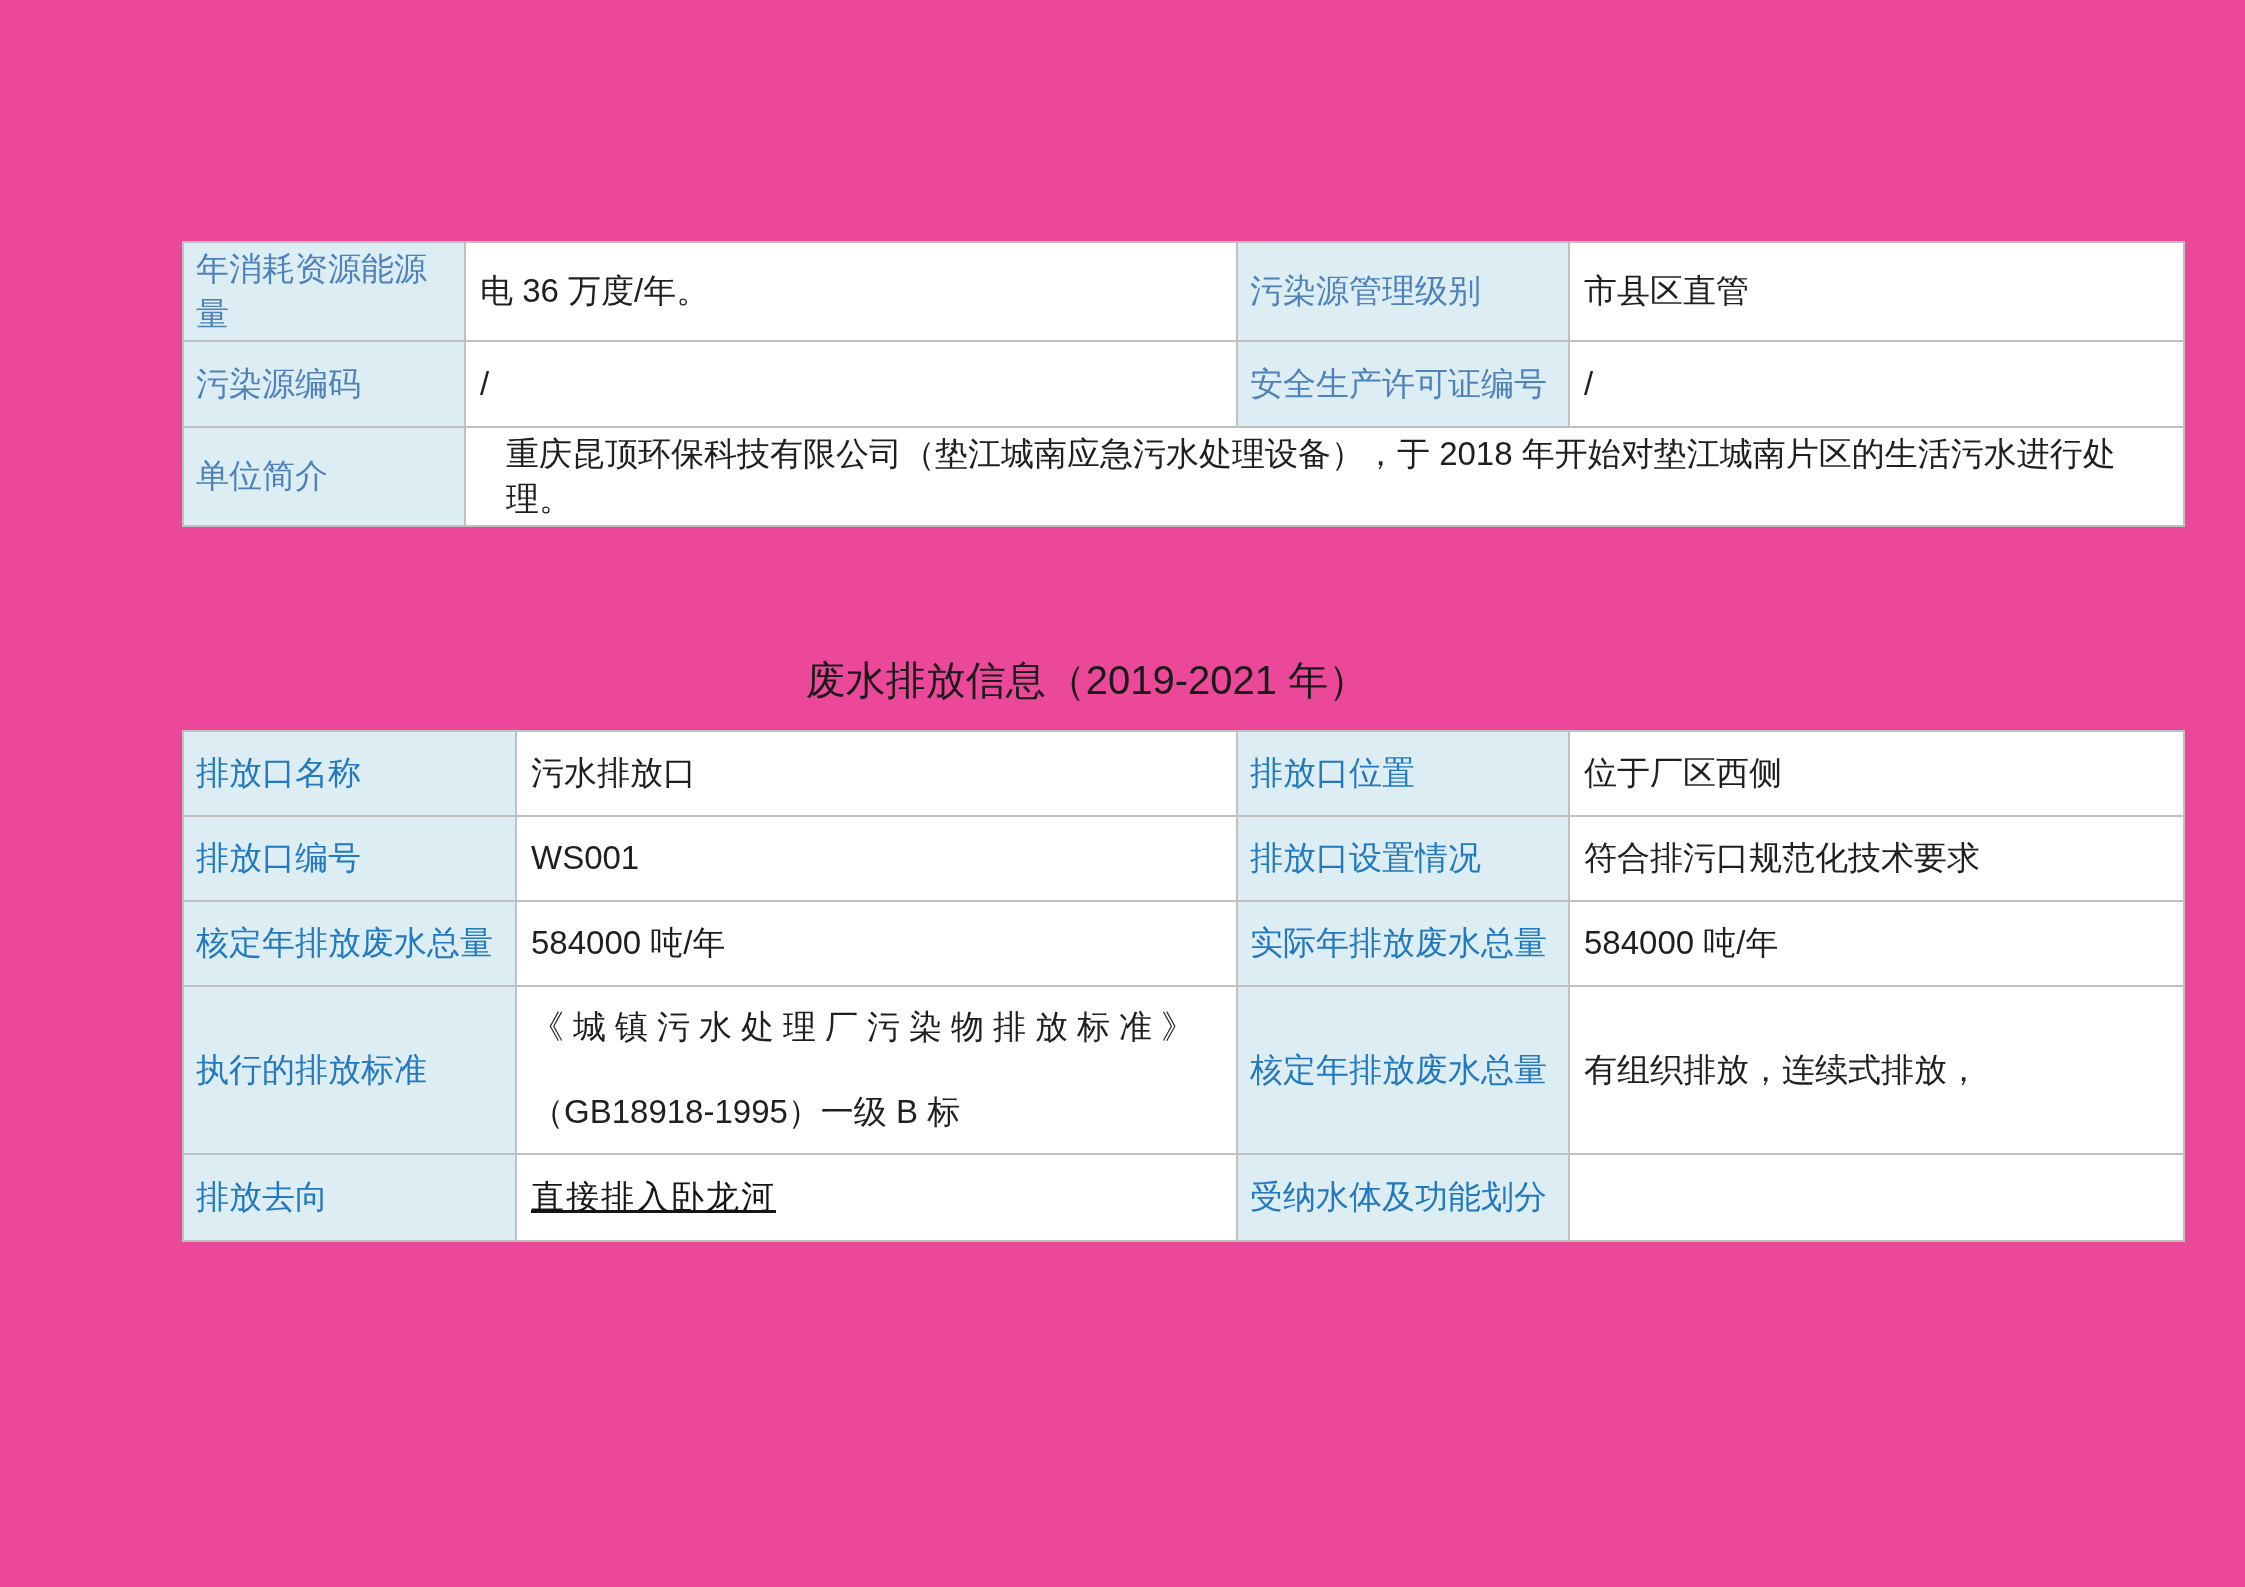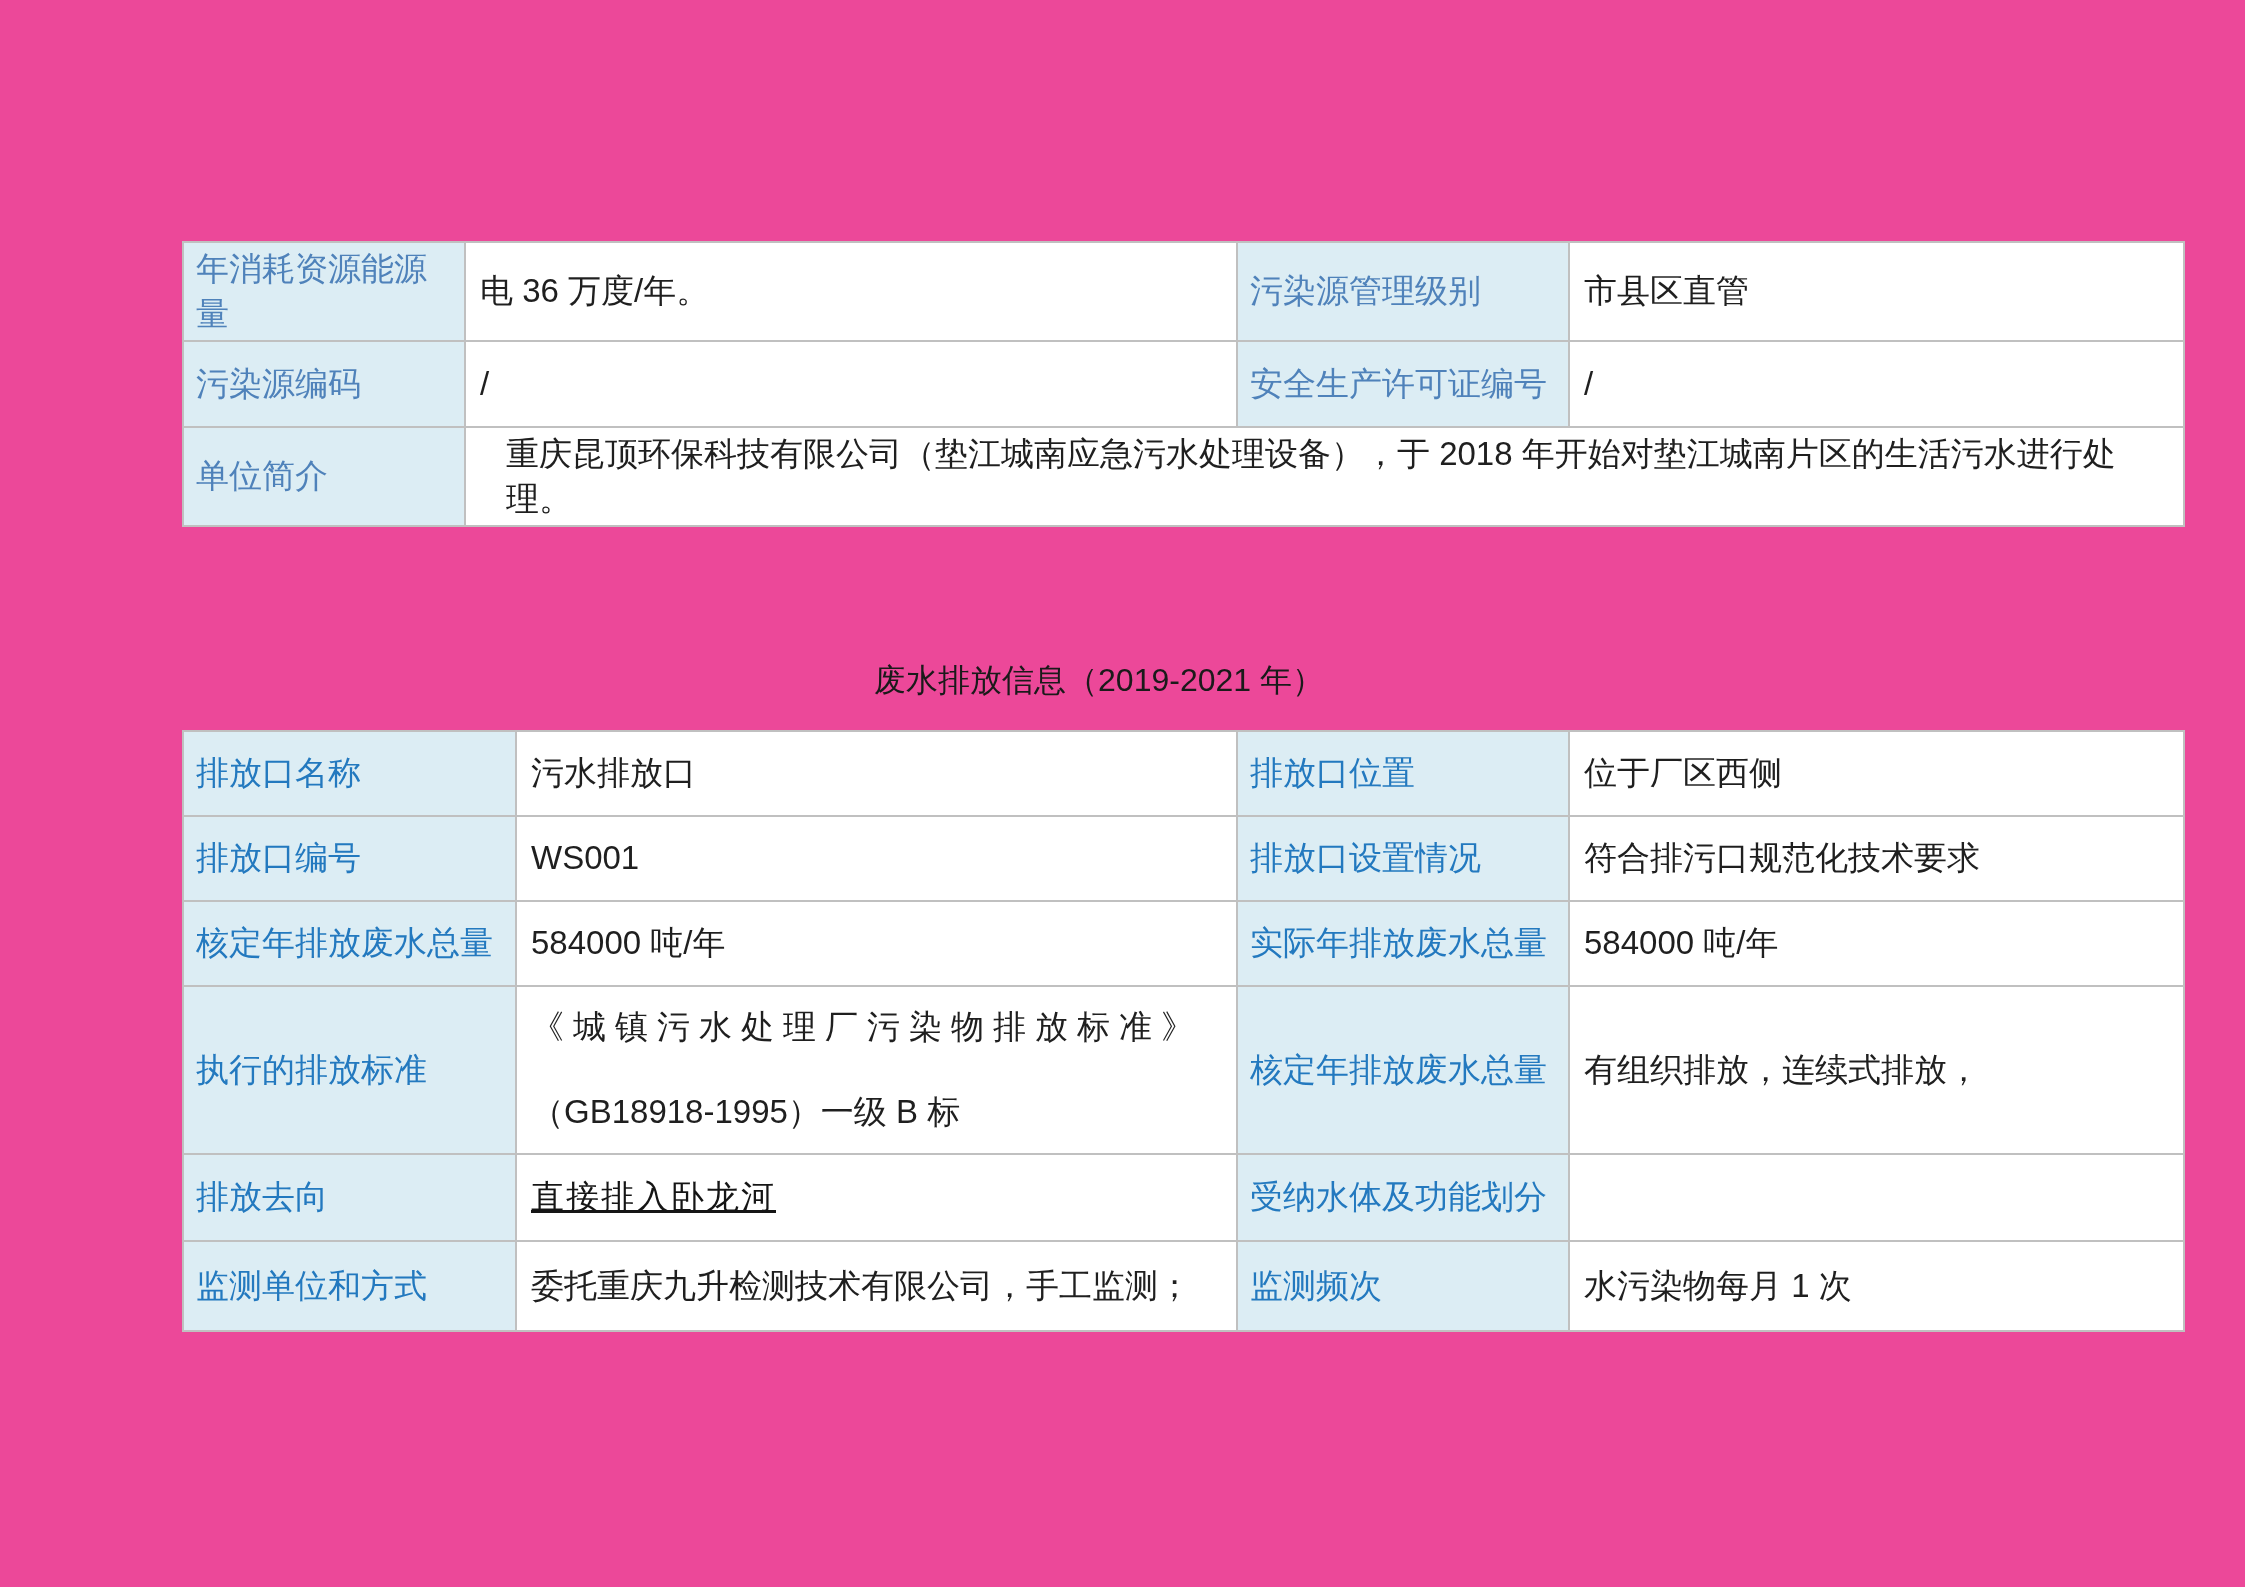--- a/index.html
+++ b/index.html
@@ -33,24 +33,24 @@
   td.value{
     background:#fff;
     color:var(--value-text,#1f1f1f);
     padding:4px 21px 4px 14px;
   }
   #info-table{left:182px;top:241px;}
   #discharge-table{left:182px;top:730px;}
   .intro-value{padding-left:40px !important;}
   .section-title{
     position:absolute;
-    left:12px;top:652px;
+    left:0;top:652px;
     width:2174px;
     text-align:center;
-    font-size:32px;
+    font-size:40px;
     line-height:56px;
     color:#1a1a1a;
     font-weight:400;
   }
   .std-line1{
     display:block;
     letter-spacing:9px;
     white-space:nowrap;
   }
   .std-line2{
@@ -134,22 +134,16 @@
       </td>
       <td class="label">核定年排放废水总量</td>
       <td class="value">有组织排放，连续式排放，</td>
     </tr>
     <tr style="height:87px">
       <td class="label">排放去向</td>
       <td class="value serif-value">直接排入卧龙河</td>
       <td class="label">受纳水体及功能划分</td>
       <td class="value"></td>
     </tr>
-    <tr style="height:90px">
-      <td class="label">监测单位和方式</td>
-      <td class="value">委托重庆九升检测技术有限公司，手工监测；</td>
-      <td class="label">监测频次</td>
-      <td class="value">水污染物每月 1 次</td>
-    </tr>
   </tbody>
     </table>
 
 </div>
 
 </body></html>

